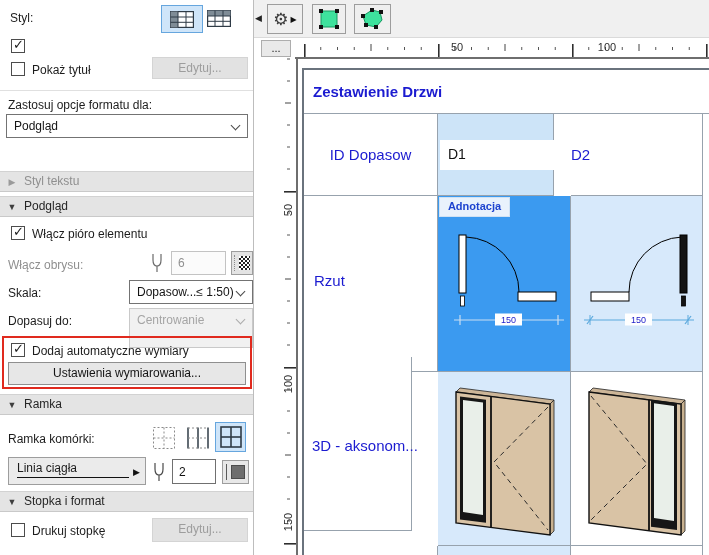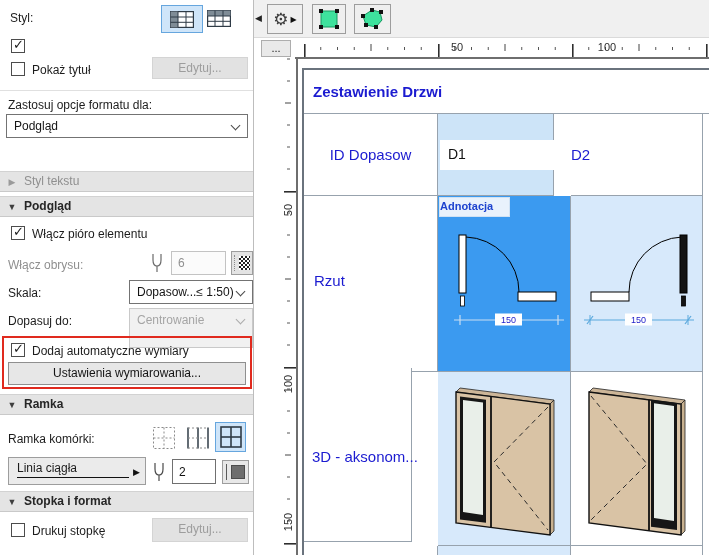--- a/index.html
+++ b/index.html
@@ -13,21 +13,21 @@
   .btn{background:#e7e7e7;border:1px solid #8f8f8f;font-size:12px;color:#141414;
        text-align:center;font-family:inherit;line-height:21px}
   .btn.disabled{background:#e2e2e2;border-color:#d4d4d4;color:#9d9d9d}
   .select{background:#fff;border:1px solid #737373;font-size:12px;color:#141414;
           padding:4px 20px 0 7px;white-space:nowrap;overflow:hidden}
   .select.disabled{background:#f1f1f1;border-color:#c9c9c9;color:#a5a5a5}
   .chev{position:absolute;right:8px;top:7px;width:6px;height:6px;border:solid #4a4a4a;
         border-width:0 0 1.5px 1.5px;transform:rotate(-45deg)}
   .select.disabled .chev{border-color:#ababab}
   .sechdr{left:0;width:253px;height:21px;background:#e4e4e4;border-top:1px solid #d2d2d2;
-          border-bottom:1px solid #c9c9c9;font-size:12px;font-weight:700;color:#262626;line-height:19px}
+          border-bottom:1px solid #c9c9c9;font-size:12px;font-weight:400;color:#262626;line-height:19px}
   .sechdr .tri{display:inline-block;width:24px;text-align:center;font-size:9px;color:#3f3f3f}
   .sechdr.dim{font-weight:400;color:#8f8f8f}
   .sechdr.dim .tri{color:#9a9a9a}
   .iconbtn{background:#efefef;border:1px solid #9d9d9d;display:flex;align-items:center;justify-content:center}
   .iconbtn.sel{background:#cfe5f9;border-color:#66a6de}
   .tcell{border-right:1px solid #97a2ad;border-bottom:1px solid #97a2ad}
   .bluetxt{color:#1b1bd0;font-size:15px;white-space:nowrap}
   .rlabel{font-size:11px;color:#2e2e2e;text-align:center}
   .vlabel{transform:rotate(-90deg)}
   input.val{font-family:inherit;font-size:12px;padding:0 0 0 6px;box-sizing:border-box}
@@ -251,21 +251,21 @@
   </div>
   <div class="abs tcell" style="left:267px;top:44px;width:132px;height:82px;background:#fff">
     <div class="bluetxt" style="position:absolute;left:0;right:0;top:32px;text-align:left">D2</div>
   </div>
 
   <div class="abs tcell" style="left:0;top:126px;width:134px;height:176px;background:#fff">
     <div class="bluetxt" style="position:absolute;left:10px;top:76px">Rzut</div>
   </div>
   <div class="abs tcell" style="left:134px;top:126px;width:133px;height:176px;background:#3b9af0">
     <div style="position:absolute;left:1px;top:1px;width:69px;height:18px;background:#e9f2fc;border:1px solid #d0e2f4;
-                font-size:11px;font-weight:700;color:#1d43cf;line-height:17px">Adnotacja</div>
+                font-size:11px;font-weight:700;color:#1d43cf;text-align:center;line-height:17px">Adnotacja</div>
     <svg style="position:absolute;left:14px;top:34px" width="115" height="100">
       <path d="M14,7 A55,55 0 0 1 67,62" fill="none" stroke="#000" stroke-width="1"></path>
       <rect x="7" y="5" width="7" height="58" fill="#fff" stroke="#000"></rect>
       <rect x="8.5" y="66" width="4" height="10" fill="#fff" stroke="#000" stroke-width="0.8"></rect>
       <rect x="66" y="62" width="38" height="9" fill="#fff" stroke="#000"></rect>
       <line x1="2" y1="90" x2="112" y2="90" stroke="#c9def2" stroke-width="1.2"></line>
       <line x1="8" y1="85" x2="8" y2="95" stroke="#c9def2" stroke-width="1.2"></line>
       <line x1="106" y1="85" x2="106" y2="95" stroke="#c9def2" stroke-width="1.2"></line>
       <rect x="43" y="83.5" width="27" height="12" fill="#fff"></rect>
       <text x="56.5" y="93" font-size="9" text-anchor="middle" fill="#1b1bc8">150</text>
@@ -280,21 +280,21 @@
       <line x1="2" y1="90" x2="112" y2="90" stroke="#5ba9dd" stroke-width="1.2"></line>
       <line x1="5" y1="94" x2="11" y2="86" stroke="#5ba9dd" stroke-width="1.2"></line>
       <line x1="8" y1="85" x2="8" y2="95" stroke="#5ba9dd" stroke-width="1"></line>
       <line x1="103" y1="94" x2="109" y2="86" stroke="#5ba9dd" stroke-width="1.2"></line>
       <line x1="106" y1="85" x2="106" y2="95" stroke="#5ba9dd" stroke-width="1"></line>
       <rect x="43" y="83.5" width="27" height="12" fill="#fff"></rect>
       <text x="56.5" y="93" font-size="9" text-anchor="middle" fill="#1b1bc8">150</text>
     </svg>
   </div>
 
-  <div class="abs tcell" style="left:0;top:298px;width:108px;height:174px;background:#fff">
+  <div class="abs tcell" style="left:0;top:287px;width:108px;height:174px;background:#fff">
     <div class="bluetxt" style="position:absolute;left:8px;top:80px">3D - aksonom...</div>
   </div>
   <div class="abs tcell" style="left:134px;top:302px;width:133px;height:174px;background:#d7e9fb">
     <svg style="position:absolute;left:16px;top:8px" width="102" height="157">
       <polygon points="2,12 96,24 100,20 6,8" fill="#cdb698" stroke="#222" stroke-width="0.8"></polygon>
       <polygon points="96,24 100,20 100,151 96,155" fill="#c8b190" stroke="#222" stroke-width="0.8"></polygon>
       <polygon points="2,12 96,24 96,155 2,143" fill="#d9c3a5" stroke="#111" stroke-width="1.4"></polygon>
       <polygon points="6,16.5 32,19.8 32,142.8 6,139.5" fill="#161616"></polygon>
       <polygon points="9,20 29,22.6 29,135 9,132" fill="#e9efe9"></polygon>
       <line x1="37" y1="16.3" x2="37" y2="147.4" stroke="#111" stroke-width="1.8"></line>

